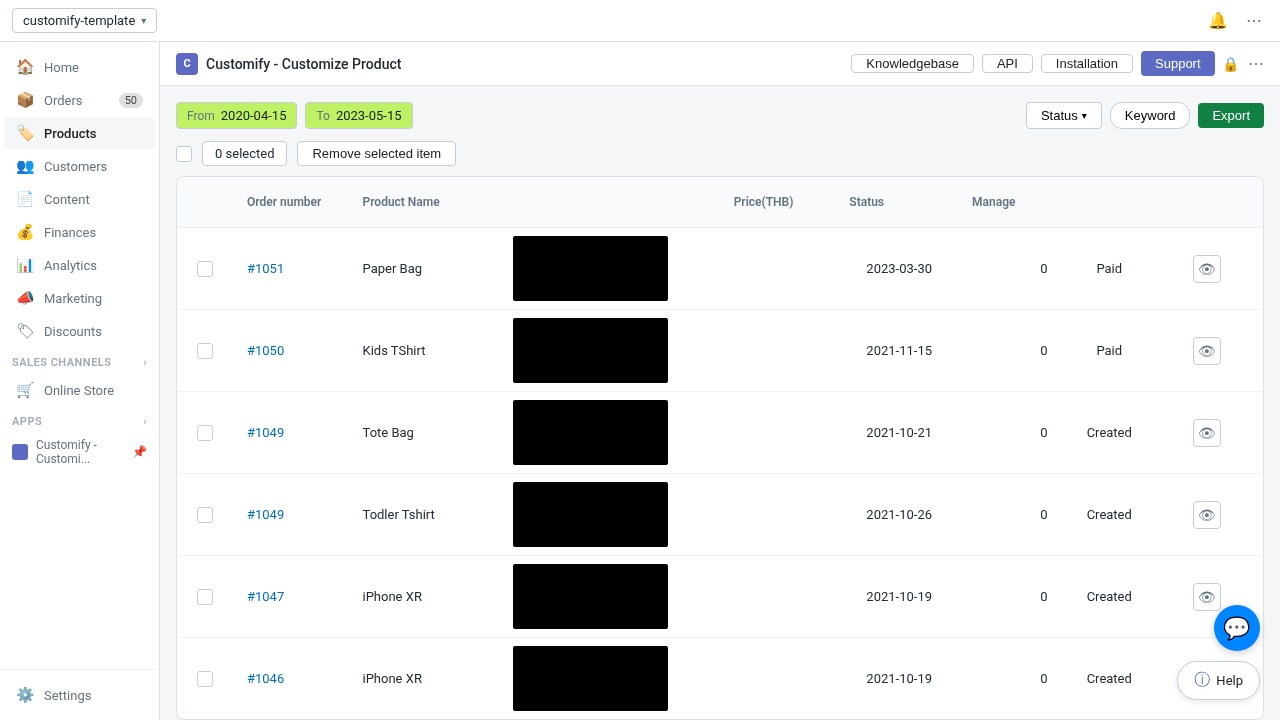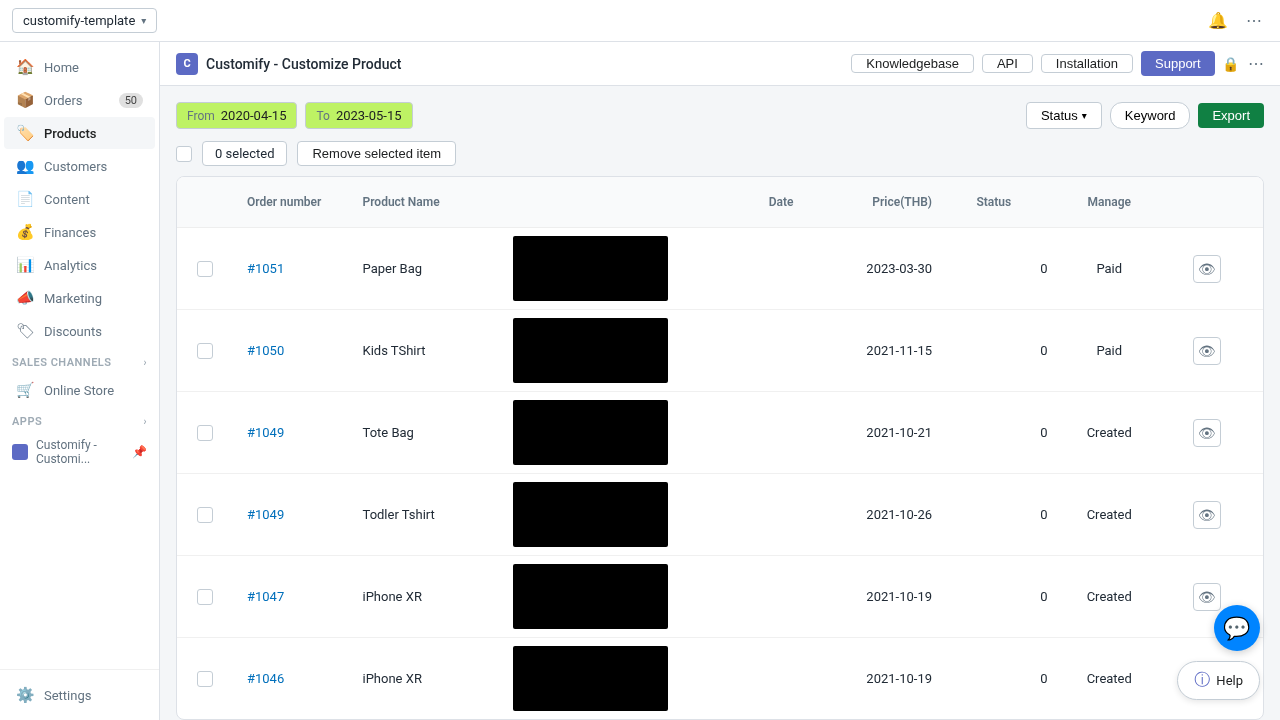--- a/index.html
+++ b/index.html
@@ -221,21 +221,20 @@
           <div class="check-all"></div>
           <span class="selected-count">0 selected</span>
           <button class="btn-remove">Remove selected item</button>
         </div>
 
         <div class="table-container">
           <div class="table-header">
             <div class="cell"></div>
             <div class="cell">Order number</div>
             <div class="cell">Product Name</div>
-            <div class="cell" style="text-align:right;">Date</div>
             <div class="cell" style="text-align:right;">Price(THB)</div>
             <div class="cell" style="text-align:center;">Status</div>
             <div class="cell" style="text-align:center;">Manage</div>
           </div>
 
           <div id="table-body">
               <div class="table-row">
       <div class="cell cell-check">
         <div class="row-checkbox"></div>
       </div>

